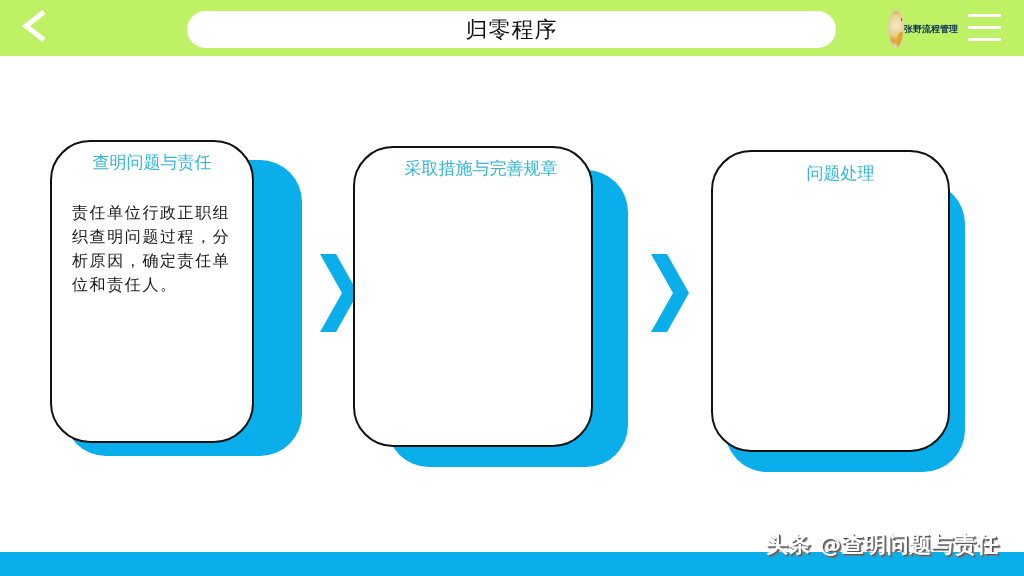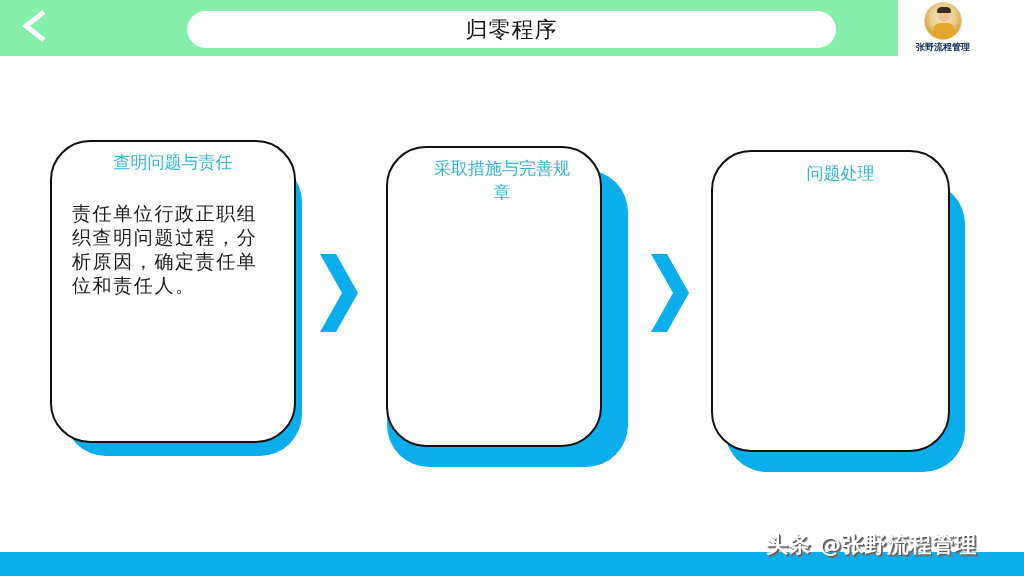--- a/index.html
+++ b/index.html
@@ -1,37 +1,37 @@
 <!DOCTYPE html>
 <html><head>
   <meta charset="utf-8">
   <style>
     * { margin: 0; padding: 0; box-sizing: border-box; }
     html, body { width: 1024px; height: 576px; overflow: hidden; background: #ffffff; }
     body { position: relative; font-family: "DejaVu Sans", "Liberation Sans", sans-serif; }
 
     .topbar {
-      position: absolute; left: 0; top: 0; width: 898px; height: 56px;
-      background: #86efac;
+      position: absolute; left: 0; top: 0; width: 1024px; height: 56px;
+      background: #bef264;
       text-align: right;
     }
     .back-btn {
       position: absolute; left: 14px; top: 8px; width: 40px; height: 36px;
       cursor: pointer;
     }
     .title-pill {
       position: absolute; left: 187px; top: 11px; width: 649px; height: 37px;
       background: #ffffff; border-radius: 19px;
       display: flex; align-items: center; justify-content: center;
     }
     .title-text { font-size: 22px; color: #111; letter-spacing: 1px; }
 
     .avatar-wrap {
-      position: absolute; left: 908px; top: 2px; width: 70px; height: 54px;
-      display: flex; flex-direction: column; align-items: center;
+      position: absolute; left: 888px; top: 2px; width: 70px; height: 54px;
+      display: flex; flex-direction: row; align-items: center;
     }
     .avatar {
       width: 38px; height: 38px; border-radius: 50%;
       background: radial-gradient(circle at 50% 40%, #f6e7c8 0%, #e9cf8a 45%, #d9a232 70%, #f3ecd8 100%);
       border: 1px solid #d8d0b8; position: relative; overflow: hidden;
     }
     .avatar .face {
       position: absolute; left: 13px; top: 6px; width: 12px; height: 13px;
       background: #f1c39a; border-radius: 50%;
     }
@@ -57,21 +57,21 @@
     }
     .card {
       position: absolute; background: #ffffff; border: 2px solid #111;
       border-radius: 40px; padding: 0 20px;
     }
     .card-title {
       text-align: center; color: #33b5d5; font-size: 17px; line-height: 24px;
       margin-top: 8px;
     }
     .card-body {
-      color: #1a1a1a; font-size: 19px; line-height: 24px; letter-spacing: 1.6px;
+      color: #1a1a1a; font-size: 16px; line-height: 24px; letter-spacing: 1.6px;
       margin-top: 18px;
     }
 
     .chevron { position: absolute; width: 38px; height: 78px; }
 
     .footer-bar {
       position: absolute; left: 0; top: 552px; width: 1024px; height: 24px; background: #0aaeea;
     }
     .watermark {
       position: absolute; left: 766px; top: 530px; font-size: 22px; color: #ffffff;
@@ -105,37 +105,37 @@
   <div class="menu-btn">
     <div>
       <span style="top:0"></span>
       <span style="top:12px"></span>
       <span style="top:24px"></span>
     </div>
   </div>
 </div>
 
 <div class="card-shadow" style="left:64px; top:160px; width:238px; height:296px;"></div>
-<div class="card" style="left:50px; top:140px; width:246px; height:303px;">
+<div class="card" style="left:50px; top:140px; width:204px; height:303px;">
   <div class="card-title">查明问题与责任</div>
   <div class="card-body" style="margin-top:27px;">责任单位行政正职组织查明问题过程，分析原因，确定责任单位和责任人。</div>
 </div>
 
 <svg class="chevron" style="left:320px; top:254px;" viewBox="0 0 38 78">
   <polygon points="0,0 16,0 38,39 16,78 0,78 22,39" fill="#0aaeea"></polygon>
 </svg>
 
 <div class="card-shadow" style="left:387px; top:170px; width:241px; height:297px;"></div>
-<div class="card" style="left:386px; top:146px; width:216px; height:301px;padding-left:36px;">
+<div class="card" style="left:353px; top:146px; width:240px; height:301px;padding-left:36px;">
   <div class="card-title" style="padding:0 8px;">采取措施与完善规章</div>
 </div>
 
 <svg class="chevron" style="left:651px; top:254px;" viewBox="0 0 38 78">
   <polygon points="0,0 16,0 38,39 16,78 0,78 22,39" fill="#0aaeea"></polygon>
 </svg>
 
 <div class="card-shadow" style="left:725px; top:182px; width:240px; height:290px;"></div>
 <div class="card" style="left:711px; top:150px; width:239px; height:302px;padding-left:40px;">
   <div class="card-title" style="margin-top:9px;">问题处理</div>
 </div>
 
 <div class="footer-bar"></div>
-<div class="watermark">头条 @张野流程管理</div>
+<div class="watermark">头条 @查明问题与责任</div>
 
 </body></html>

